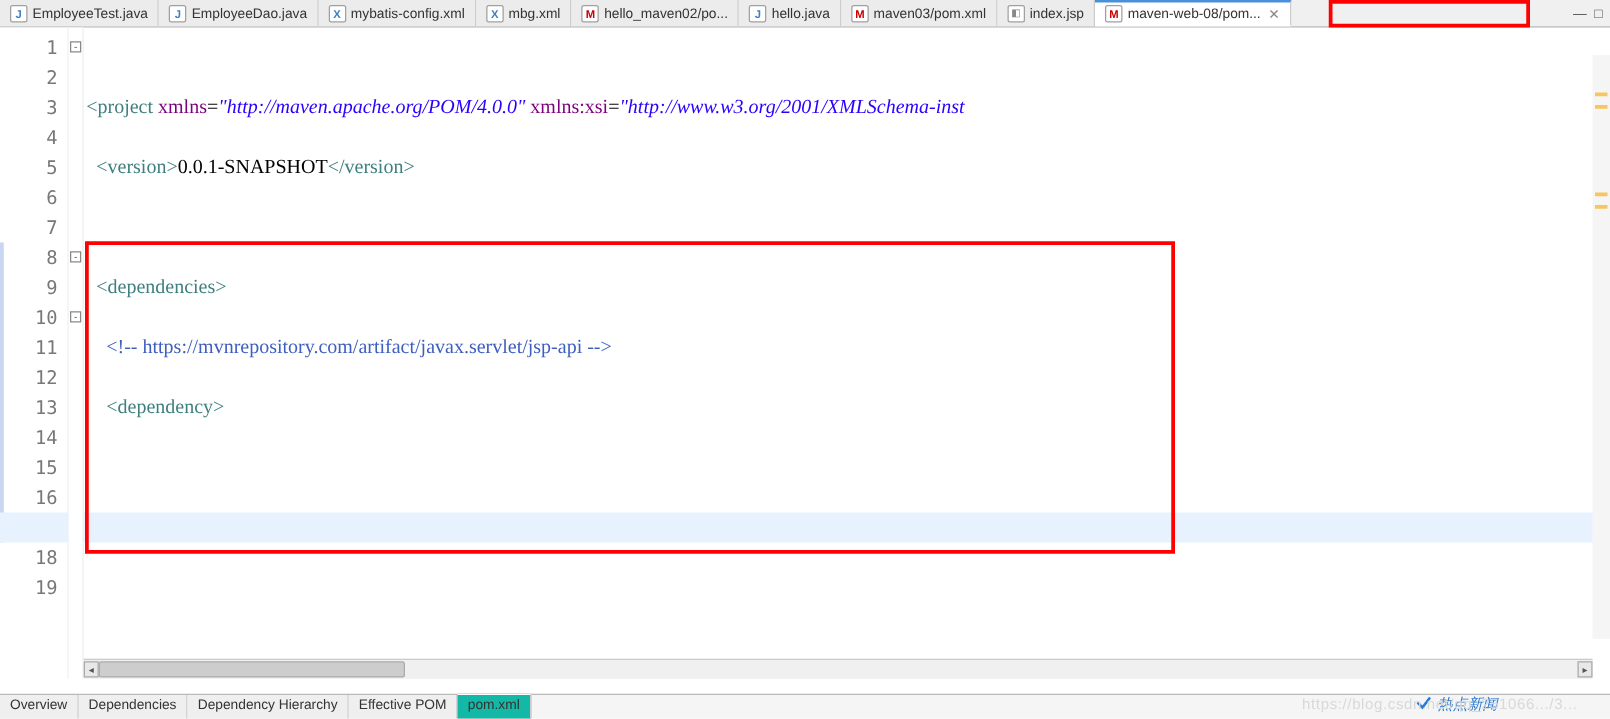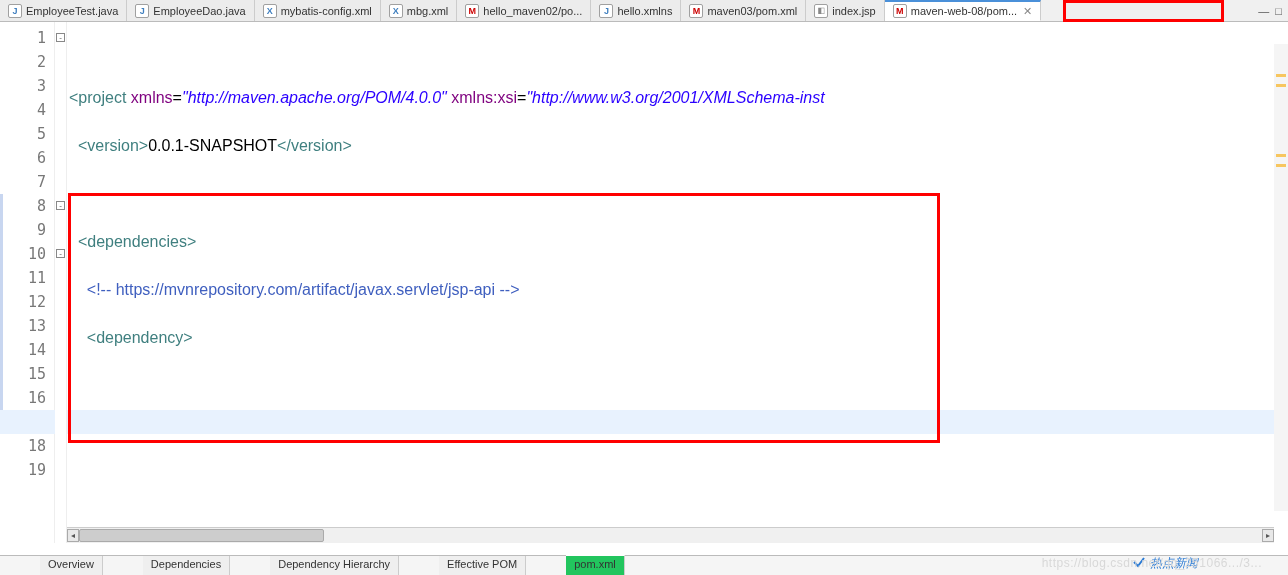--- a/index.html
+++ b/index.html
@@ -13,40 +13,40 @@
 .icon-m { background:#fff; border:1px solid #a0a0a0; border-radius:2px; color:#cc0000; font-weight:bold; font-size:9px; text-align:center; line-height:12px; }
 .icon-jsp { background:#fff; border:1px solid #a0a0a0; border-radius:2px; color:#888; font-size:8px; text-align:center; line-height:12px; }
 .close-x { color:#888; font-size:11px; margin-left:2px; }
 .tab-ctrl { margin-left:auto; display:flex; align-items:center; gap:6px; padding:0 6px; color:#555; }
 .tab-ctrl span { cursor:pointer; font-size:11px; }
 .editor-wrap { position:relative; height:521px; display:flex; }
 .gutter { width:55px; background:#fff; border-right:1px solid #eee; text-align:right; color:#787878; font-family:Consolas,monospace; font-size:15px; line-height:24px; padding-top:4px; padding-right:8px; }
 .gutter div { height:24px; }
 .fold-col { width:12px; background:#fff; border-right:1px solid #eee; position:relative; }
 .fold-box { position:absolute; left:1px; width:9px; height:9px; border:1px solid #888; background:#fff; font-size:8px; line-height:7px; text-align:center; color:#555; cursor:pointer; }
-.code-area { flex:1; font-family:Liberation Sans, sans-serif; font-size:16px; line-height:24px; padding-top:16px; padding-left:2px; white-space:pre; position:relative; overflow:hidden; }
+.code-area { flex:1; font-family:Liberation Serif, serif; font-size:16px; line-height:24px; padding-top:4px; padding-left:2px; white-space:pre; position:relative; overflow:hidden; }
 .cur-line-hl { position:absolute; left:0; right:0; height:24px; background:#e8f2fe; z-index:0; }
 .code-line { position:relative; z-index:1; height:24px; }
 .t-tag { color:#3f7f7f; }
 .t-attr { color:#7f007f; }
 .t-str { color:#2a00ff; font-style:italic; }
 .t-txt { color:#000; }
 .t-com { color:#3f5fbf; }
 .squiggle { text-decoration: underline wavy #cc0000; text-decoration-skip-ink:none; }
 .red-box { position:absolute; border:3px solid #ff0000; z-index:5; pointer-events:none; }
 .red-box.tab-box { top:0; left:1063px; width:161px; height:22px; }
 .red-box.code-box { top:193px; left:68px; width:872px; height:250px; }
 .hscroll { position:absolute; bottom:0; left:67px; right:14px; height:16px; background:#f0f0f0; border-top:1px solid #ccc; }
 .hscroll-thumb { position:absolute; left:12px; top:1px; height:13px; width:245px; background:#cdcdcd; border:1px solid #aaa; border-radius:2px; }
 .hscroll-btn { position:absolute; top:1px; width:12px; height:13px; background:#e8e8e8; border:1px solid #aaa; font-size:8px; text-align:center; line-height:11px; color:#555; }
 .vscroll { position:absolute; top:22px; right:0; width:14px; bottom:32px; background:#f5f5f5; }
 .ov-mark { position:absolute; left:2px; width:10px; height:3px; background:#f7c65f; }
 .bottom-tabs { position:absolute; bottom:0; left:0; right:0; height:20px; display:flex; background:#f5f5f5; border-top:1px solid #bbb; font-size:11px; }
-.btab { padding:2px 8px; border-right:1px solid #ccc; background:#efefef; cursor:pointer; color:#333;margin-left:40px; }
-.btab.active { background:#22c55e; border-top:1px solid #fff; margin-top:-1px; }
+.btab { padding:2px 8px; border-right:1px solid #ccc; background:#efefef; cursor:pointer; color:#333; }
+.btab.active { background:#14b8a6; border-top:1px solid #fff; margin-top:-1px; }
 .news-badge { position:absolute; right:90px; bottom:3px; display:flex; align-items:flex-start; gap:4px; color:#2a7ad4; font-size:12px; font-style:italic; }
 .watermark { position:absolute; right:26px; bottom:5px; color:#d8d8d8; font-size:12px; font-family:Arial; letter-spacing:0.5px; }
 .gutter-mark { position:absolute; width:55px; height:24px; left:0; }
 .gutter-mark.hl { background:#e8f2fe; }
 .gutter-mark.chg { border-left:3px solid #c8d6f0; }
 </style>
 </head>
 <body>
 
 <div class="tab-bar">
@@ -65,21 +65,21 @@
   <div class="tab">
       <span class="tab-icon icon-x">X</span>
       <span>mbg.xml</span>
     </div>
   <div class="tab">
       <span class="tab-icon icon-m">M</span>
       <span>hello_maven02/po...</span>
     </div>
   <div class="tab">
       <span class="tab-icon icon-j">J</span>
-      <span>hello.xmlns</span>
+      <span>hello.java</span>
     </div>
   <div class="tab">
       <span class="tab-icon icon-m">M</span>
       <span>maven03/pom.xml</span>
     </div>
   <div class="tab">
       <span class="tab-icon icon-jsp">◧</span>
       <span>index.jsp</span>
     </div>
   <div class="tab active">

